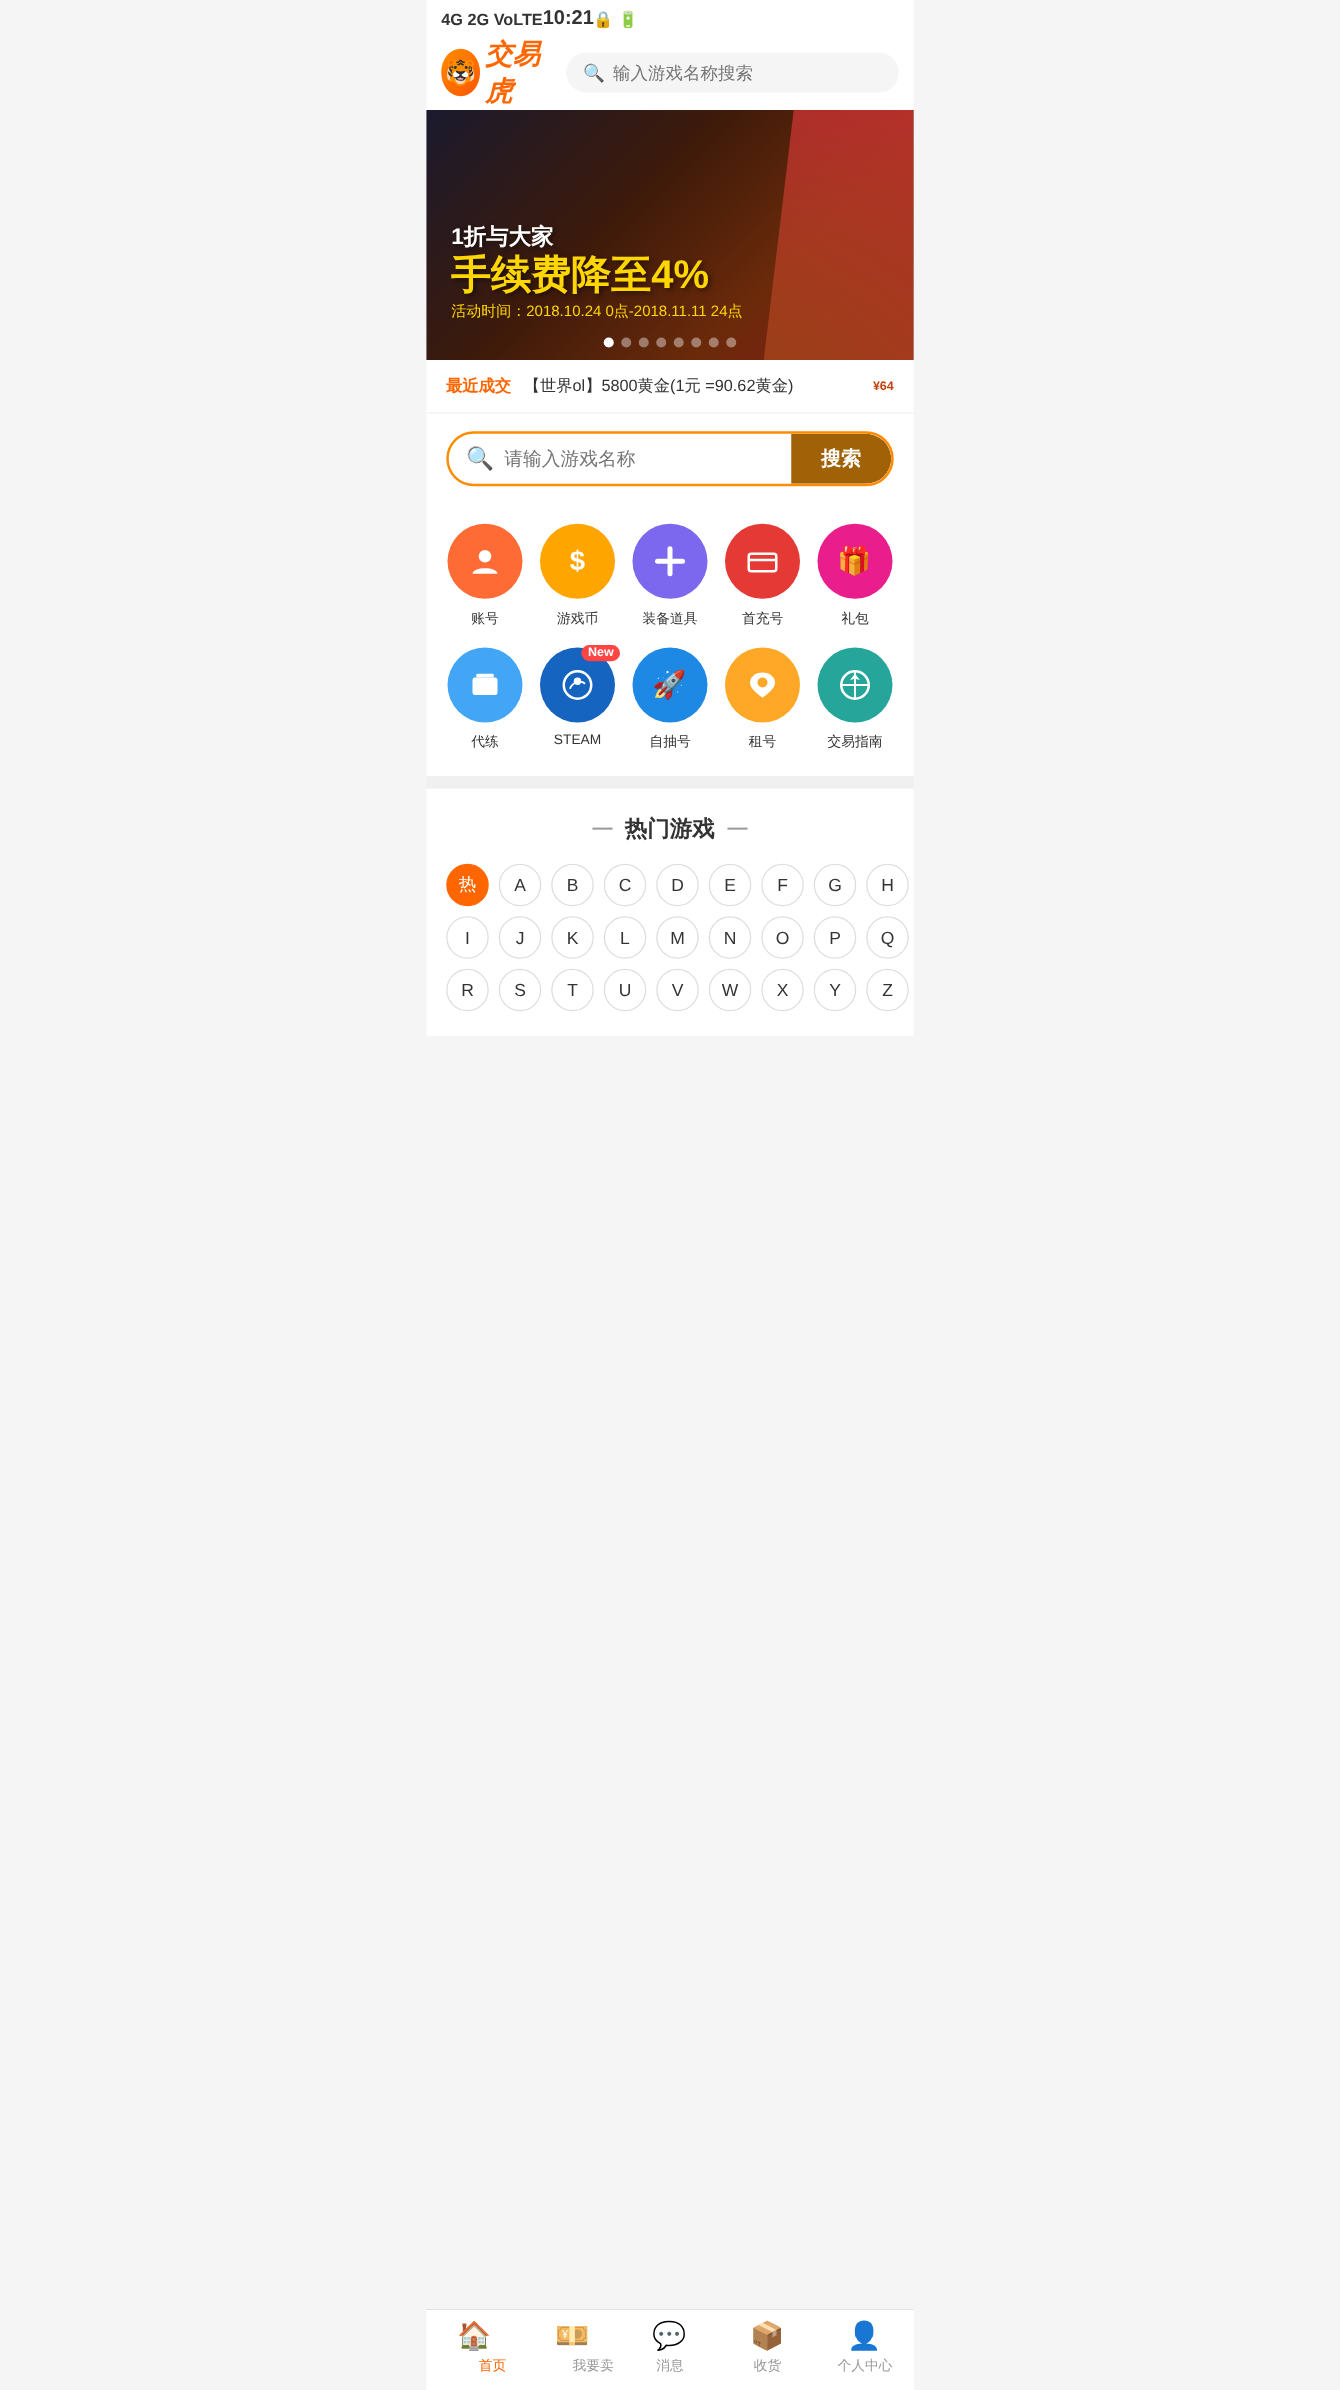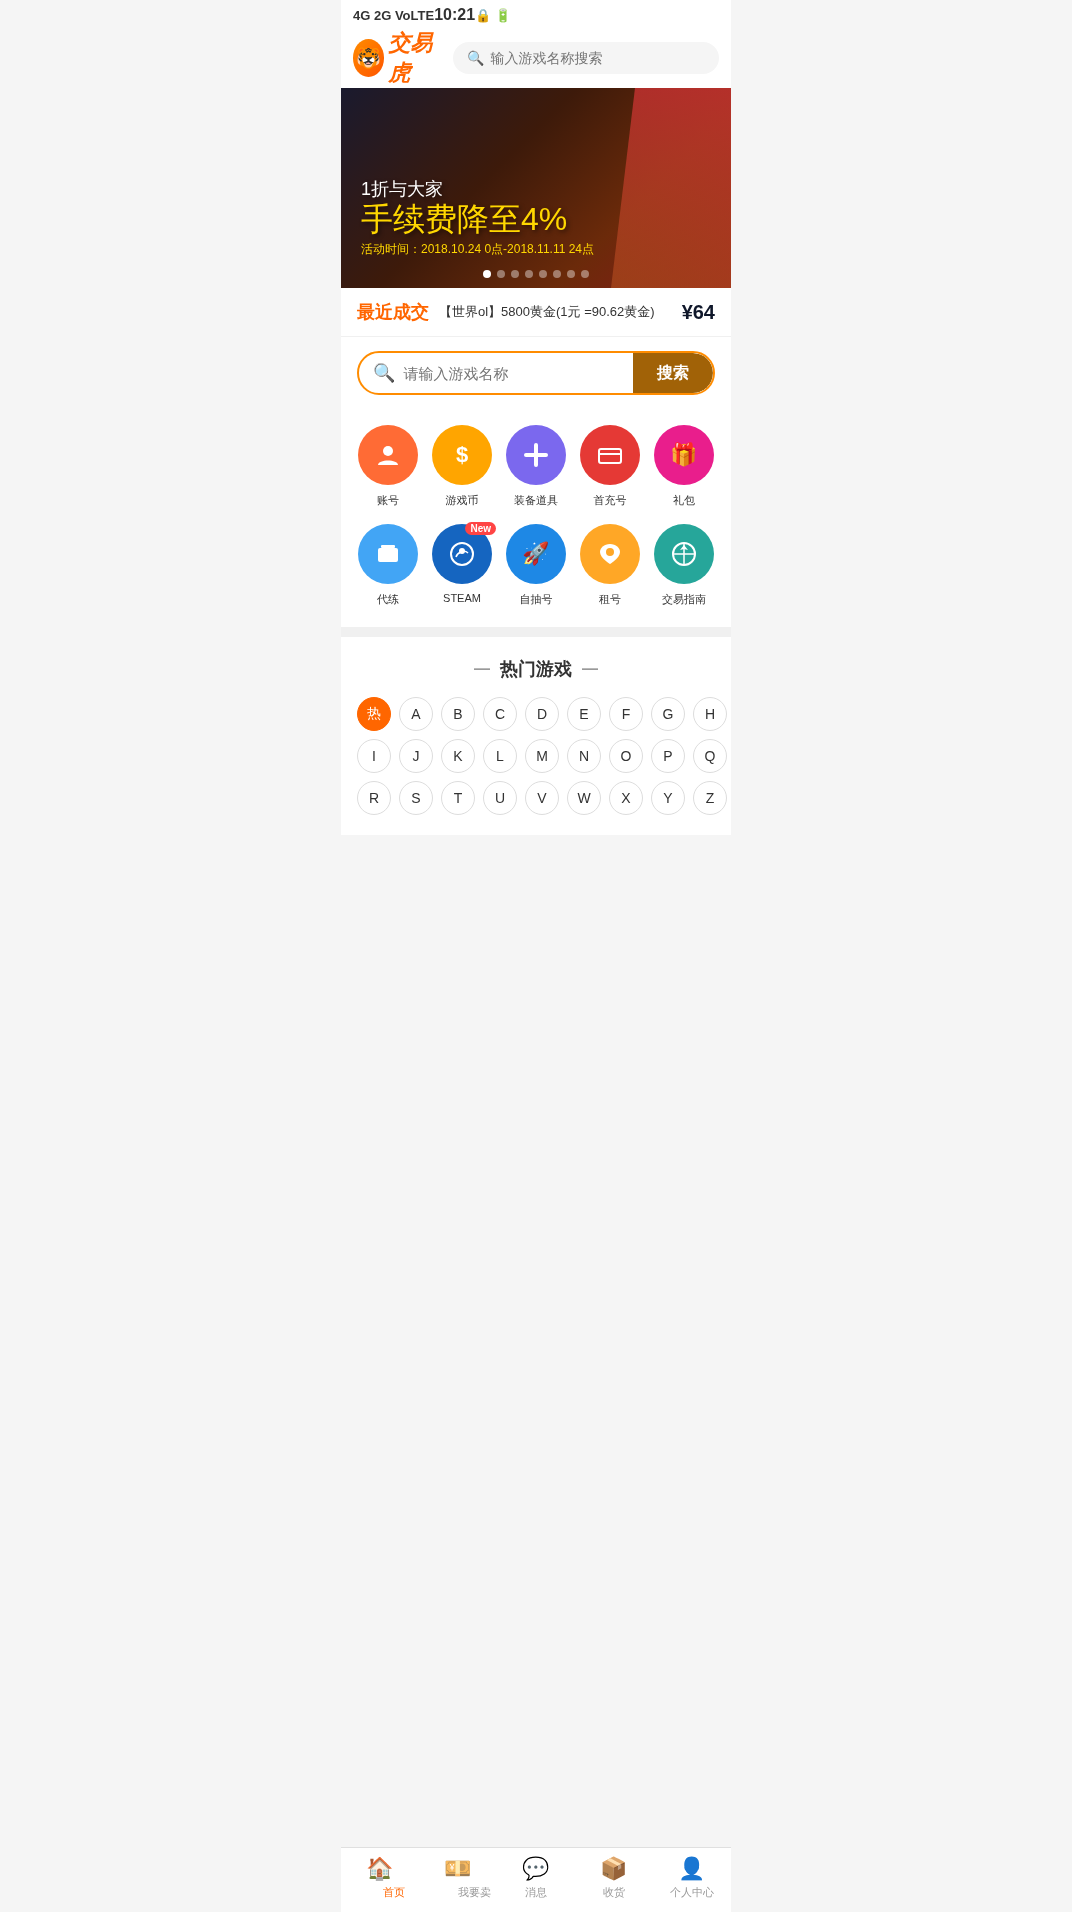--- a/index.html
+++ b/index.html
@@ -77,21 +77,21 @@
       position: relative;
       overflow: hidden;
     }
     .banner-content {
       position: absolute;
       bottom: 30px;
       left: 20px;
     }
     .banner-title {
       font-size: 32px;
-      font-weight: 400;
+      font-weight: 700;
       color: #ffd700;
       text-shadow: 2px 2px 4px rgba(0,0,0,0.5);
       line-height: 1.1;
     }
     .banner-date {
       font-size: 12px;
       color: #ffd700;
       margin-top: 4px;
     }
     .char-right {
@@ -119,37 +119,37 @@
     
     .recent-tx {
       background: #fff;
       padding: 12px 16px;
       display: flex;
       align-items: center;
       gap: 10px;
       border-bottom: 1px solid #f0f0f0;
     }
     .recent-label {
-      font-size: 18px;
+      font-size: 13px;
       font-weight: 700;
       color: #ff6600;
       white-space: nowrap;
     }
     .recent-text {
       flex: 1;
       font-size: 13px;
       color: #333;
       overflow: hidden;
       text-overflow: ellipsis;
       white-space: nowrap;
     }
     .recent-price {
-      font-size: 20px;
+      font-size: 10px;
       font-weight: 700;
-      color: #0f172a;
+      color: #c2410c;
       white-space: nowrap;
     }
 
     
     .search-section {
       background: #fff;
       padding: 14px 16px;
     }
     .search-bar {
       display: flex;

